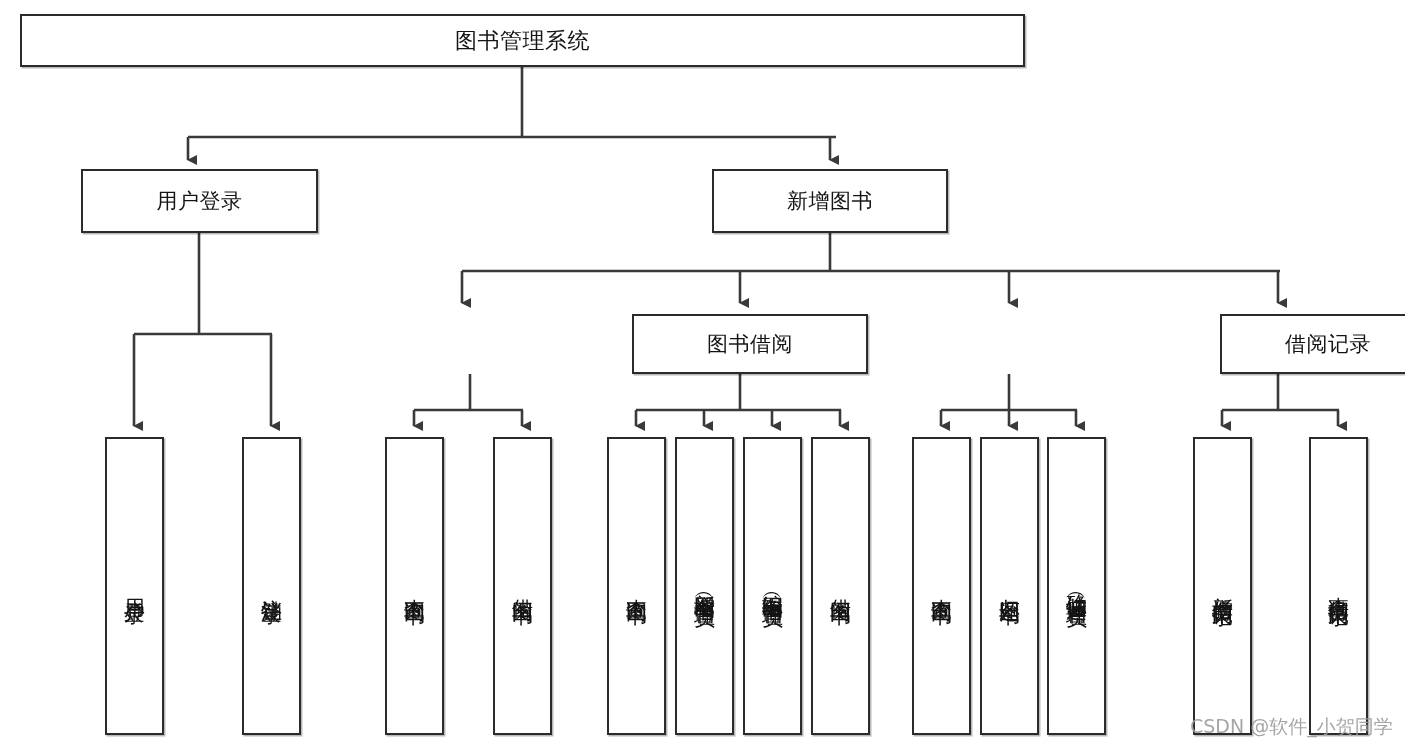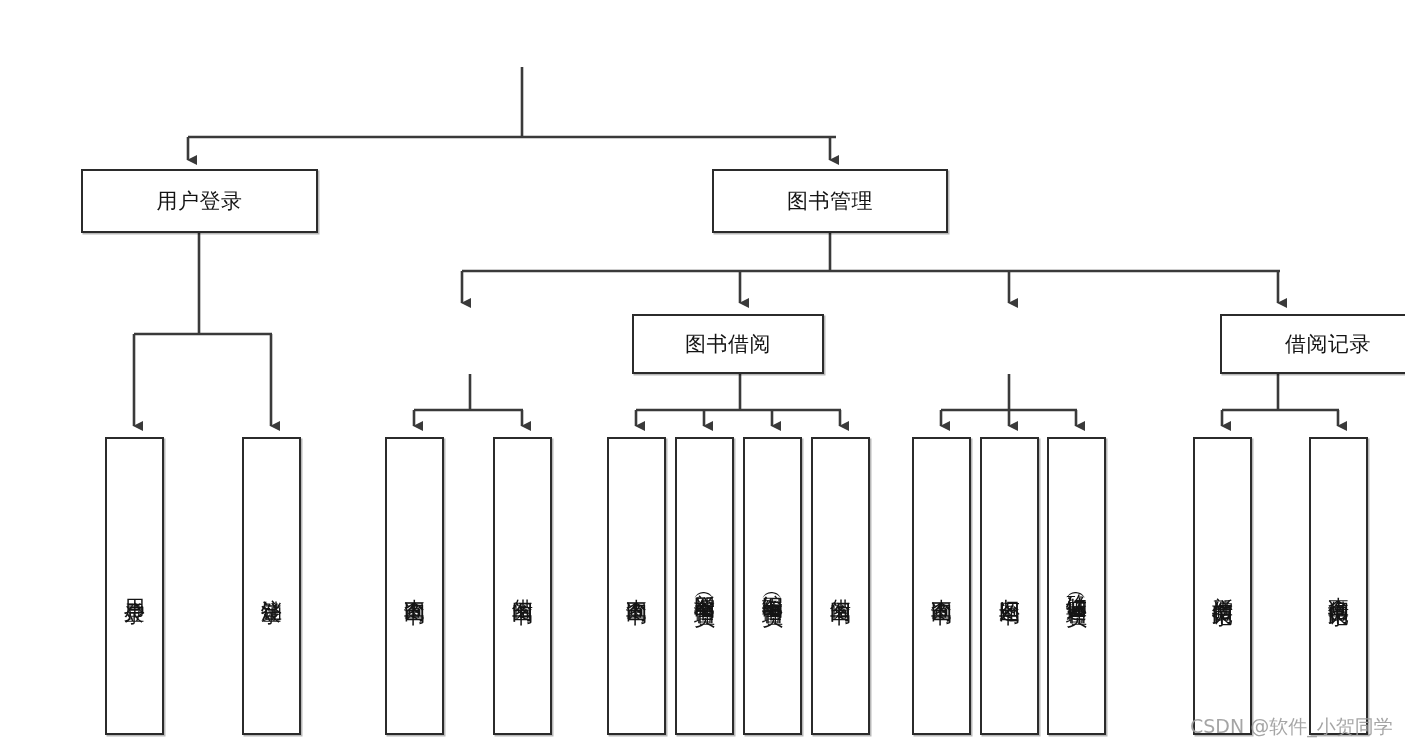--- a/index.html
+++ b/index.html
@@ -109,29 +109,32 @@
       <path d="M1009,410 L1009,426" marker-end="url(#arrow)"></path>
       <path d="M1076,410 L1076,426" marker-end="url(#arrow)"></path>
 
       <path d="M1278,374 L1278,410"></path>
       <path d="M1222,410 L1339,410"></path>
       <path d="M1222,410 L1222,426" marker-end="url(#arrow)"></path>
       <path d="M1338,410 L1338,426" marker-end="url(#arrow)"></path>
     </g>
   </svg>
 
+  <div class="node root" style="left:20px;top:14px;width:1005px;height:53px;">
+    <span class="label">图书管理系统</span>
+  </div>
 
   <div class="node" style="left:81px;top:169px;width:237px;height:64px;">
     <span class="label">用户登录</span>
   </div>
   <div class="node" style="left:712px;top:169px;width:236px;height:64px;">
-    <span class="label">图书管理</span>
+    <span class="label">新增图书</span>
   </div>
 
-  <div class="node" style="left:632px;top:314px;width:192px;height:60px;justify-content:center;">
+  <div class="node" style="left:632px;top:314px;width:236px;height:60px;justify-content:center;">
     <span class="label">图书借阅</span>
   </div>
   <div class="node" style="left:1180px;top:314px;width:216px;height:60px;margin-left:40px;">
     <span class="label">借阅记录</span>
   </div>
 
   <div class="node leaf" style="left:105px;top:437px;width:59px;height:298px;">
     <span class="label">用户登录</span>
   </div>
   <div class="node leaf" style="left:242px;top:437px;width:59px;height:298px;">

